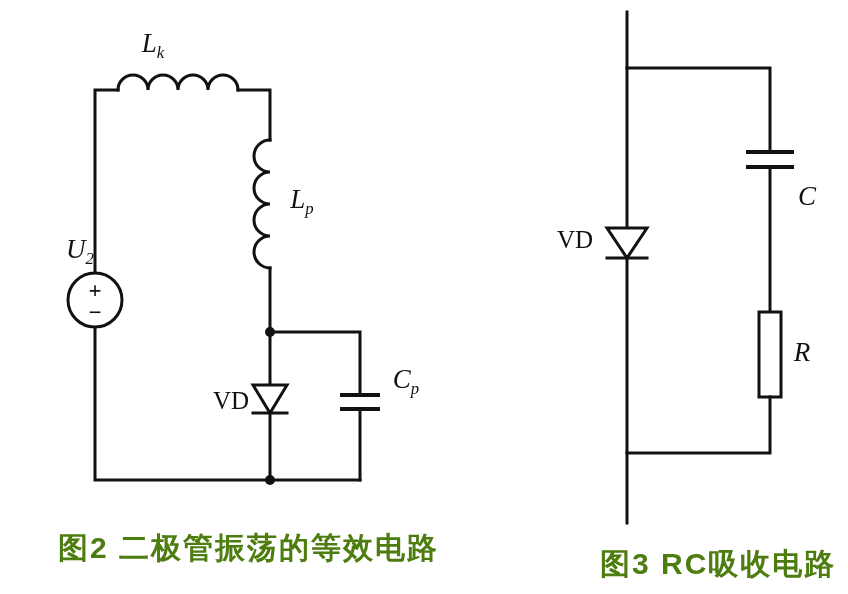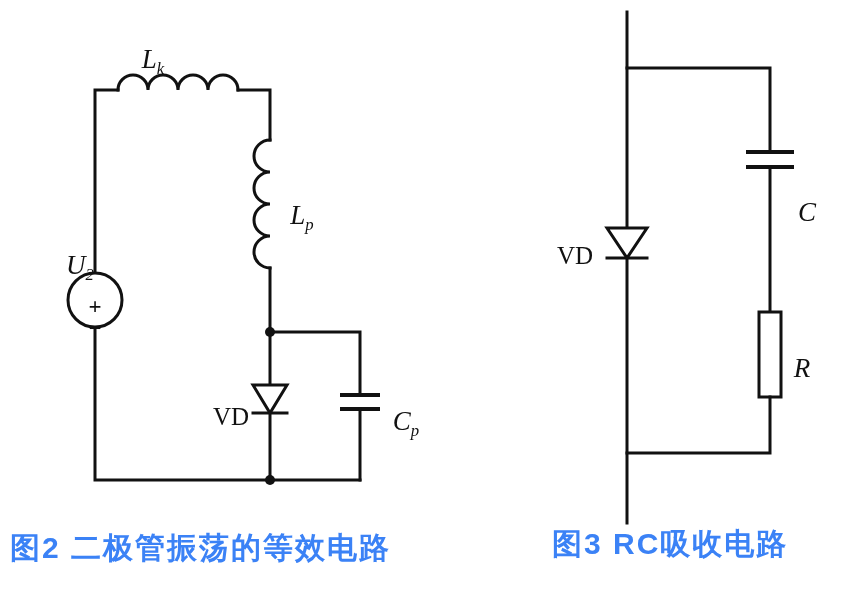--- a/index.html
+++ b/index.html
@@ -12,33 +12,33 @@
     overflow:hidden;
   }
   svg { position:absolute; left:0; top:0; }
   .lbl {
     position:absolute;
     transform:translate(-50%,-50%);
     font-size:27px;
     white-space:nowrap;
     color:#111;
     line-height:1;
-    margin-top:16px;
   }
   .it { font-style:italic; }
   .lbl sub { font-size:0.62em; font-style:italic; }
   .sym { font-size:23px; font-weight:bold; }
   .caption {
     position:absolute;
     font-family:"Liberation Sans", sans-serif;
     font-weight:bold;
     font-size:30px;
     letter-spacing:2px;
     white-space:nowrap;
-    color:#3b82f6;
+    color:#4d7c0f;
+    margin-left:48px;
   }
 </style>
 </head>
 <body>
 
 <div class="page">
 
   <svg width="848" height="594" viewBox="0 0 848 594" fill="none" stroke="#111" stroke-width="3" stroke-linecap="square" stroke-linejoin="miter">
 
     <g>
@@ -100,26 +100,26 @@
   <div class="lbl" style="left:153px; top:46px;">
     <span class="it">L</span><sub>k</sub>
   </div>
 
   <div class="lbl" style="left:302px; top:202px;text-align:right;">
     <span class="it">L</span><sub>p</sub>
   </div>
 
   <div class="lbl" style="left:231px; top:400px; font-size:25px;">VD</div>
 
-  <div class="lbl" style="left:406px; top:408px;font-family:Liberation Serif, serif;">
+  <div class="lbl" style="left:406px; top:382px;font-family:Liberation Serif, serif;">
     <span class="it">C</span><sub>p</sub>
   </div>
 
   <div class="lbl" style="left:575px; top:239px; font-size:25px;">VD</div>
 
   <div class="lbl it" style="left:807px; top:196px;">C</div>
 
   <div class="lbl it" style="left:802px; top:352px;">R</div>
 
   <div class="caption" style="left:10px; top:528px;">图2  二极管振荡的等效电路</div>
-  <div class="caption" style="left:552px; top:524px;text-align:right;">图3  RC吸收电路</div>
+  <div class="caption" style="left:552px; top:544px;text-align:right;">图3  RC吸收电路</div>
 
 </div>
 
 </body></html>

